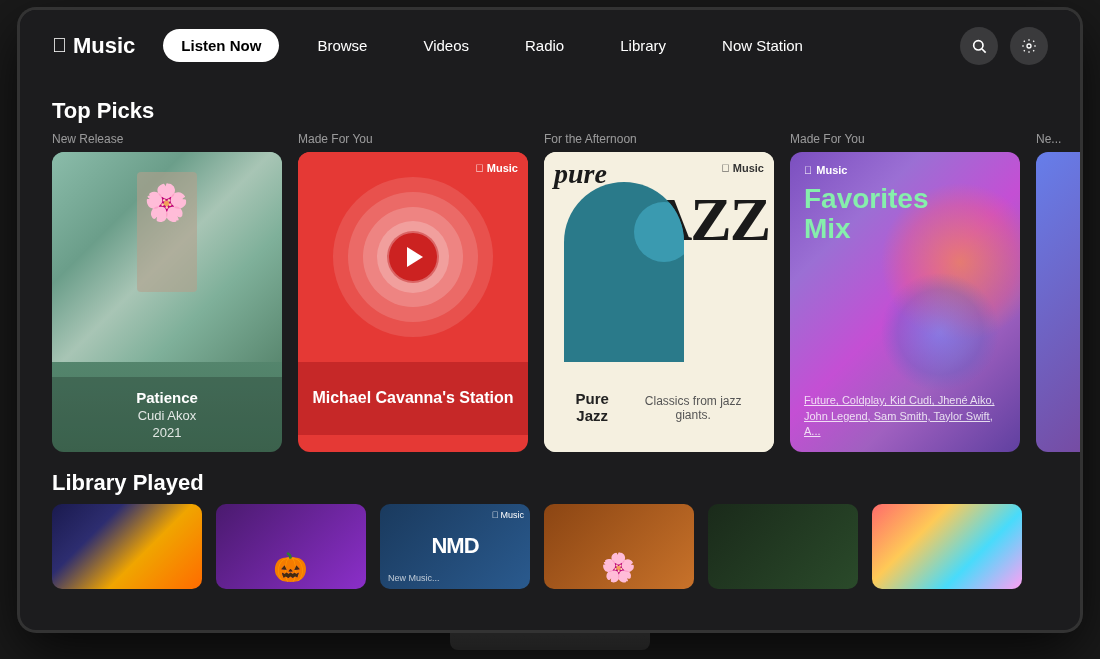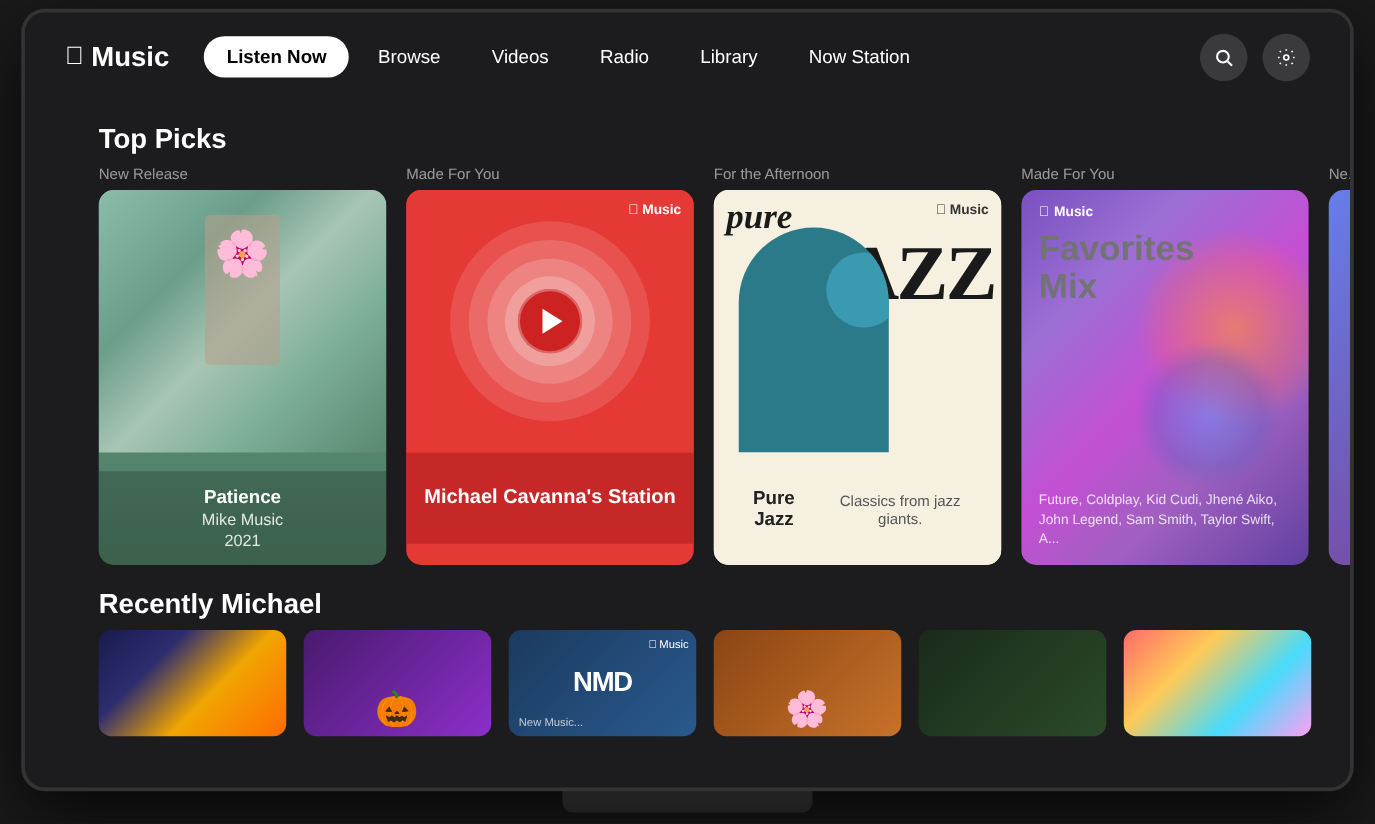--- a/index.html
+++ b/index.html
@@ -45,21 +45,21 @@
       color: #fff;
       font-size: 22px;
       font-weight: 600;
     }
     .apple-icon {
       font-size: 20px;
     }
     .nav-items {
       display: flex;
       align-items: center;
-      gap: 5px;
+      gap: 20px;
       flex: 1;
     }
     .nav-item {
       padding: 8px 18px;
       border-radius: 20px;
       color: #fff;
       font-size: 15px;
       font-weight: 500;
       cursor: pointer;
       white-space: nowrap;
@@ -85,21 +85,20 @@
       cursor: pointer;
       color: #fff;
       font-size: 16px;
     }
 
     
     .content {
       padding: 16px 32px 0;
       overflow: hidden;
       height: calc(620px - 72px);
-      margin-left: 27px;
     }
 
     
     .section-title {
       color: #fff;
       font-size: 22px;
       font-weight: 700;
       margin-bottom: 4px;
     }
     .cards-row {
@@ -387,30 +386,31 @@
     .fav-badge {
       display: flex;
       align-items: center;
       gap: 4px;
       color: #fff;
       font-size: 11px;
       font-weight: 600;
       margin-bottom: 8px;
     }
     .fav-title {
-      color: #737373;
+      color: #86efac;
       font-size: 28px;
       font-weight: 800;
       line-height: 1.1;
       flex: 1;
     }
     .fav-artists {
       color: rgba(255,255,255,0.8);
       font-size: 11px;
       line-height: 1.4;
+      text-decoration: underline;
     }
 
     
     .card-partial {
       width: 50px;
       height: 300px;
       background: linear-gradient(135deg, #667eea, #764ba2);
       border-radius: 12px 0 0 12px;
       overflow: hidden;
     }
@@ -541,21 +541,21 @@
         <div class="section-title">Top Picks</div>
 
         <div class="cards-row">
 
           <div>
             <div class="section-label">New Release</div>
             <div class="card card-patience">
               <div class="artwork"></div>
               <div class="card-info">
                 <div class="title">Patience</div>
-                <div class="subtitle">Mike Music</div>
+                <div class="subtitle">Cudi Akox</div>
                 <div class="subtitle">2021</div>
               </div>
             </div>
           </div>
 
           <div>
             <div class="section-label">Made For You</div>
             <div class="card card-station">
               <div class="station-artwork">
                 <div class="apple-music-badge">
@@ -623,21 +623,21 @@
 
           <div>
             <div class="section-label">Ne...</div>
             <div class="card card-partial"></div>
           </div>
 
         </div>
       </div>
 
       <div class="recently-section">
-        <div class="section-title">Recently Michael</div>
+        <div class="section-title">Library Played</div>
         <div class="recently-cards">
 
           <div class="recent-card recent-1"></div>
 
           <div class="recent-card recent-2"></div>
 
           <div class="recent-card recent-3">
             <div class="recent-3-badge">
               <span></span>
               <span>Music</span>

